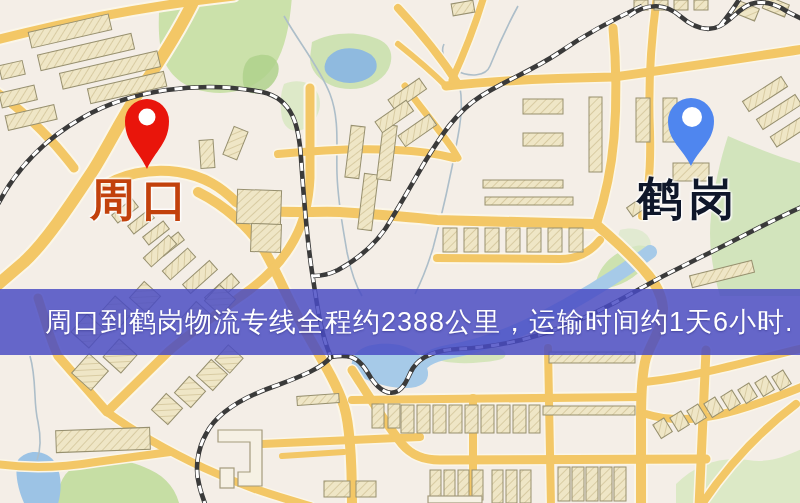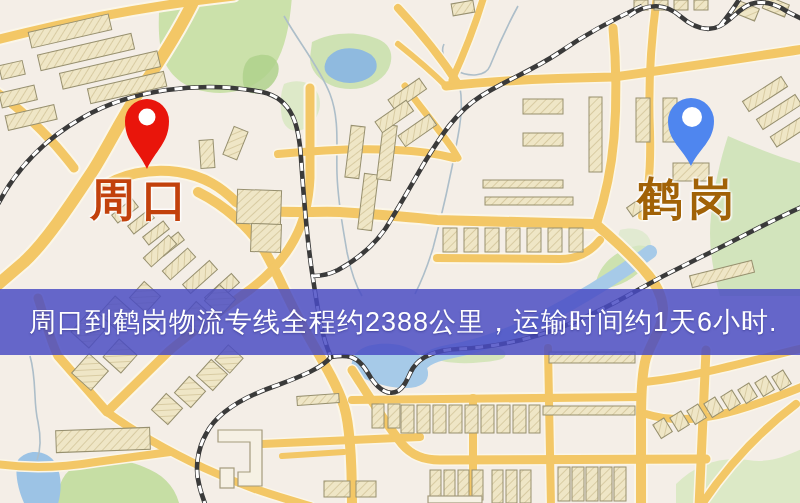--- a/index.html
+++ b/index.html
@@ -9,24 +9,24 @@
   .rc{fill:none;stroke:#FBF6E8;stroke-linecap:round;stroke-linejoin:round;}
   .rf{fill:none;stroke:#F3C766;stroke-linecap:round;stroke-linejoin:round;}
   .rwb{fill:none;stroke:#3A3A3A;stroke-width:4.6;stroke-linecap:butt;}
   .rww{fill:none;stroke:#FFFFFF;stroke-width:3;stroke-dasharray:8 8;}
   .bld{fill:url(#hatch);stroke:#97906F;stroke-width:1;}
   .bldw{fill:#F6F1E4;stroke:#A49B7D;stroke-width:1.2;}
   .stream{fill:none;stroke:#ADBEC9;stroke-width:1.6;}
   .label{position:absolute;font-weight:bold;font-size:45px;letter-spacing:7px;line-height:1;
          text-shadow:0 0 3px #fff,0 0 3px #fff,1px 1px 2px #fff,-1px -1px 2px #fff;}
   #origin-label{left:90px;top:177px;color:#c2410c;}
-  #dest-label{left:637px;top:176px;color:#a16207;}
+  #dest-label{left:637px;top:176px;color:#0f172a;}
   #banner{position:absolute;left:0;top:289px;width:800px;height:66px;
           background:rgba(73,75,196,0.84);}
-  #banner-text{color:#FFFFFF;font-size:27px;line-height:66px;padding-left:29px;
+  #banner-text{color:#FFFFFF;font-size:27px;line-height:66px;padding-left:45px;
                white-space:nowrap;letter-spacing:1px;text-shadow:0 1px 2px rgba(40,40,120,.5);}
 </style>
 </head>
 <body>
 
 <div id="stage">
 <svg id="map-svg" width="800" height="503" viewBox="0 0 800 503">
   <defs>
     <pattern id="hatch" patternUnits="userSpaceOnUse" width="6" height="6" patternTransform="rotate(45)">
       <rect width="6" height="6" fill="#EFE6C6"></rect>

